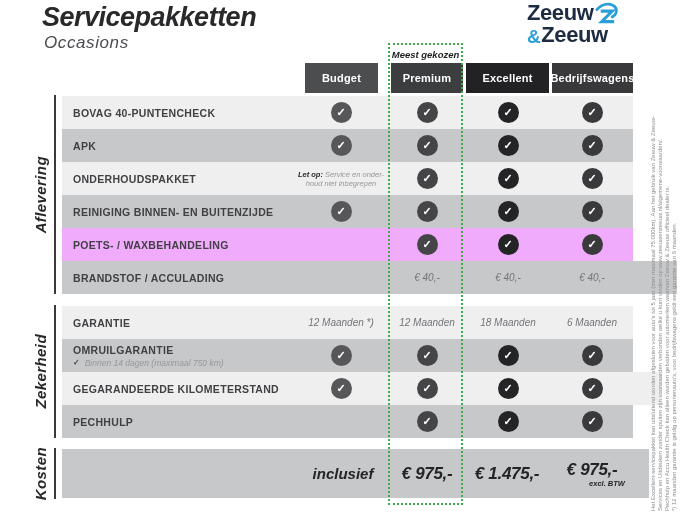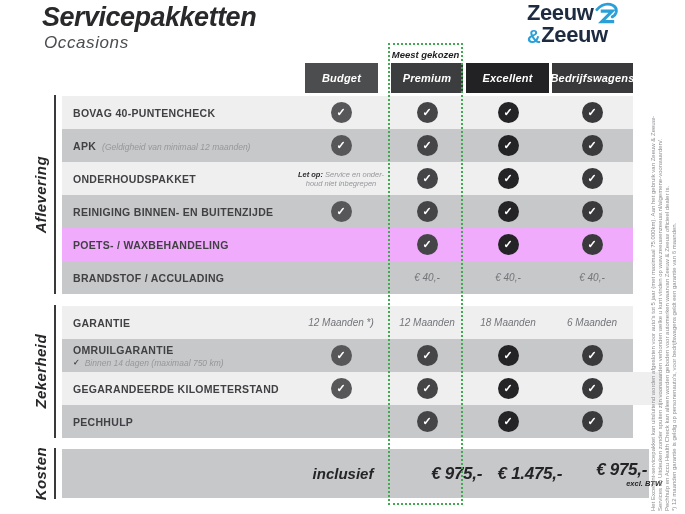--- a/index.html
+++ b/index.html
@@ -14,21 +14,21 @@
 
   
   #logo{position:absolute;left:527px;top:3px;font-weight:bold;letter-spacing:-0.4px;line-height:20px;}
   #logo .lrow{display:flex;align-items:flex-start;}
   .logo-word{font-size:22px;}
   .logo-amp{font-size:19px;margin-right:1px;position:relative;top:2px;}
   #logo svg{margin-left:1px;margin-top:-1px;}
 
   
   .col-head{position:absolute;top:63px;height:30px;display:flex;align-items:center;justify-content:center;
-            color:#fff;font-weight:bold;font-style:italic;font-size:11px;letter-spacing:0.2px;}
+            color:#fff;font-weight:bold;font-size:11px;letter-spacing:0.2px;}
   #col-head-0{left:305px;width:73px;}
   #col-head-1{left:391px;width:72px;}
   #col-head-2{left:466px;width:83px;}
   #col-head-3{left:552px;width:81px;}
 
   
   #premium-outline{position:absolute;left:388px;top:43px;width:75px;height:462px;box-sizing:border-box;
                    border:2px dotted #3faa4f;z-index:5;pointer-events:none;}
   #badge{position:absolute;left:393px;top:45px;width:65px;height:18px;background:#fff;z-index:6;
          display:flex;align-items:center;justify-content:center;font-weight:bold;font-style:italic;
@@ -65,21 +65,21 @@
   .check{width:21px;height:21px;border-radius:50%;color:#fff;display:flex;align-items:center;
          justify-content:center;font-size:11px;font-weight:bold;}
   .cell-text{font-style:italic;font-size:10px;color:#737478;white-space:nowrap;}
   .cell-note{font-size:7.5px;font-style:italic;color:#96979a;text-align:center;line-height:9px;white-space:nowrap;}
   .cell-note b{color:#2c2c2e;}
 
   
   #kosten-band{position:absolute;left:62px;top:449px;width:571px;height:49px;padding-left:16px;}
   #k-inclusief{position:absolute;left:221px;width:120px;top:0;height:100%;display:flex;align-items:center;
                justify-content:center;font-weight:bold;font-style:italic;font-size:15px;color:#242426;}
-  .k-price{position:absolute;top:0;height:100%;display:flex;flex-direction:column;align-items:flex-end;
+  .k-price{position:absolute;top:0;height:100%;display:flex;flex-direction:column;align-items:center;
            justify-content:center;font-weight:bold;font-style:italic;color:#242426;font-size:17px;
            letter-spacing:-0.3px;white-space:nowrap;}
   #k-p0{left:310px;width:110px;}
   #k-p1{left:390px;width:110px;}
   #k-p2{left:475px;width:110px;}
   .k-note{font-size:7.5px;line-height:8px;transform:translateX(15px);letter-spacing:0;}
 
   
   #footnotes{position:absolute;left:650px;top:511px;width:502px;height:30px;transform-origin:0 0;
              transform:rotate(-90deg);font-size:6px;line-height:7px;color:#8b8c8f;}
@@ -142,21 +142,20 @@
           <div class="check" style="background: rgb(36, 36, 39);">✓</div>
         </div>
         <div class="cell col3">
           <div class="check" style="background: rgb(58, 58, 61);">✓</div>
         </div>
       </div>
       <div class="row" style="top: 33px; background: rgb(199, 200, 202);">
         <div class="row-label">
           <div class="lab-line">
             <span class="lab-main">APK</span>
-            <span class="lab-inline">(Geldigheid van minimaal 12 maanden)</span>
           </div>
         </div>
         <div class="cell col0">
           <div class="check" style="background: rgb(87, 87, 90);">✓</div>
         </div>
         <div class="cell col1">
           <div class="check" style="background: rgb(69, 69, 72);">✓</div>
         </div>
         <div class="cell col2">
           <div class="check" style="background: rgb(36, 36, 39);">✓</div>
@@ -216,21 +215,21 @@
         <div class="cell col1">
           <div class="check" style="background: rgb(69, 69, 72);">✓</div>
         </div>
         <div class="cell col2">
           <div class="check" style="background: rgb(36, 36, 39);">✓</div>
         </div>
         <div class="cell col3">
           <div class="check" style="background: rgb(58, 58, 61);">✓</div>
         </div>
       </div>
-      <div class="row" style="top: 165px; background: rgb(199, 200, 202);">
+      <div class="row" style="top: 165px; background: rgb(199, 200, 202); padding-left: 44px;">
         <div class="row-label">
           <div class="lab-line">
             <span class="lab-main">BRANDSTOF / ACCULADING</span>
           </div>
         </div>
         <div class="cell col0"></div>
         <div class="cell col1">
           <span class="cell-text">€ 40,-</span>
         </div>
         <div class="cell col2">

